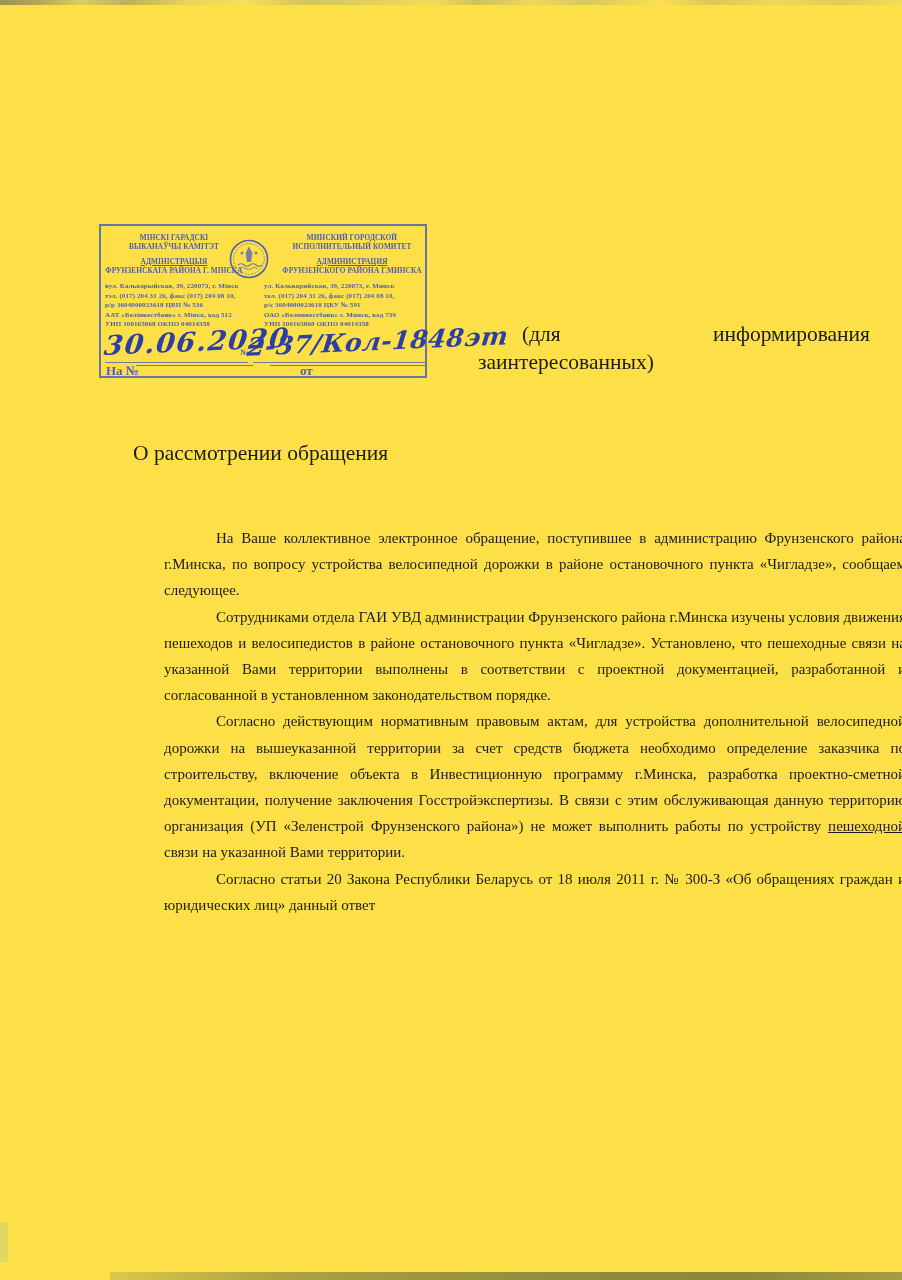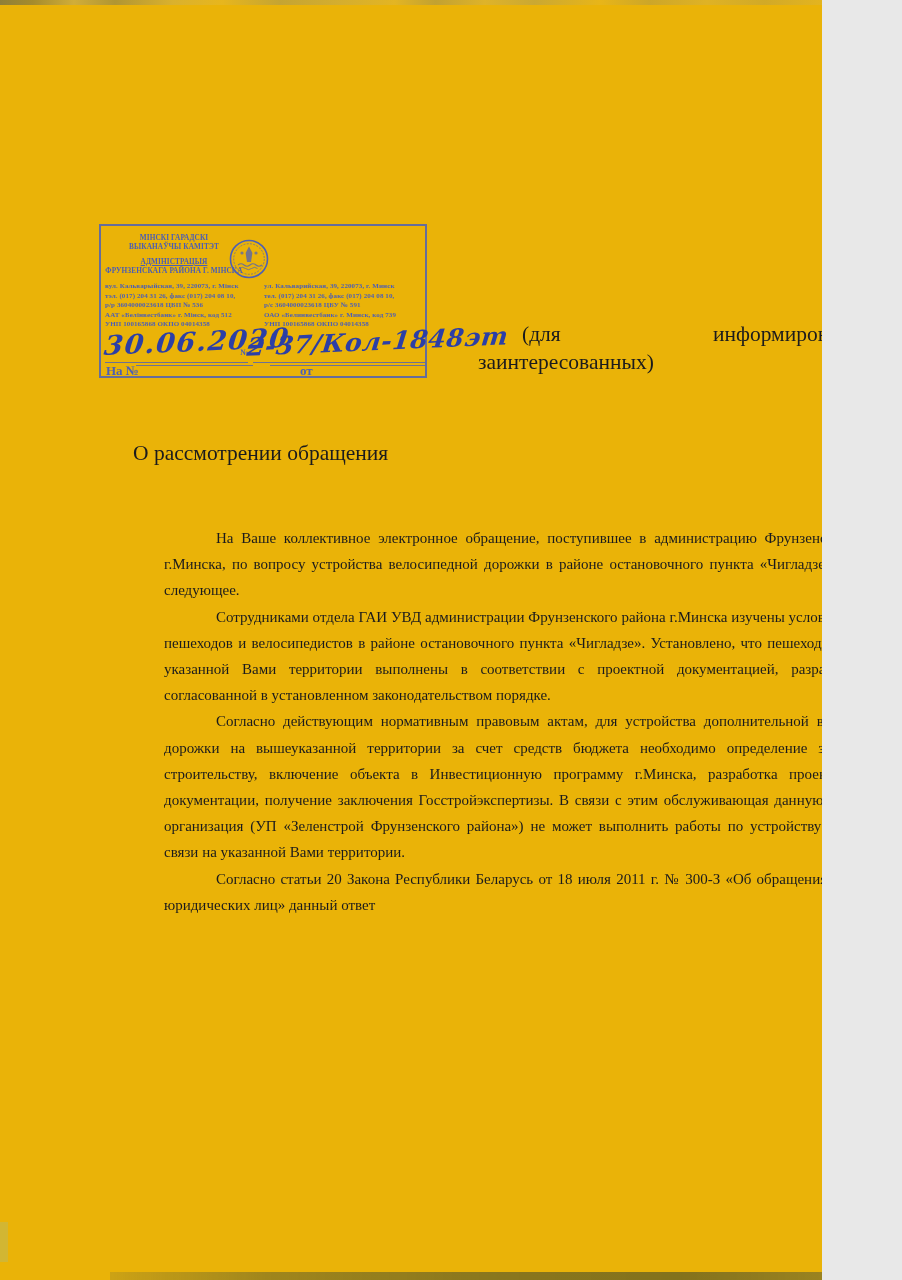--- a/index.html
+++ b/index.html
@@ -1,19 +1,19 @@
 <!DOCTYPE html>
 <html><head>
 <meta charset="utf-8">
 <style>
   html,body{margin:0;padding:0;background:#e8e8e8;}
   .page{
     position:relative;
-    width:822px;height:1280px;
-    background:#eab308;
+    width:902px;height:1280px;
+    background:#fde047;
     overflow:hidden;
     font-family:"Liberation Serif", serif;
     color:#1b1b1d;
   }
   
   .edge-top{
     position:absolute;top:0;left:0;right:0;height:5px;
     background:linear-gradient(90deg,
       rgba(70,85,95,.55) 0%, rgba(70,85,95,.42) 4%, rgba(150,160,170,.30) 9%,
       rgba(90,105,115,.40) 14%, rgba(160,170,180,.22) 21%, rgba(205,210,215,.10) 27%,
@@ -111,20 +111,26 @@
         <circle cx="20" cy="20" r="18.5" fill="none" stroke="#4c5fb6" stroke-width="1.6"></circle>
         <circle cx="20" cy="20" r="15.3" fill="none" stroke="#4c5fb6" stroke-width="0.8" stroke-dasharray="2 1.3" opacity=".8"></circle>
         <path d="M20 7.5 l3.4 6.5 -1.4 9 h-4 l-1.4 -9 z" fill="#4c5fb6" opacity=".75"></path>
         <circle cx="13" cy="14" r="1.6" fill="#4c5fb6" opacity=".7"></circle>
         <circle cx="27" cy="14" r="1.6" fill="#4c5fb6" opacity=".7"></circle>
         <path d="M9 26 q3 -2.6 6 0 t6 0 t6 0 t6 0" fill="none" stroke="#4c5fb6" stroke-width="1.1" opacity=".8"></path>
         <path d="M10.5 29.5 q3 -2.4 6 0 t6 0 t6 0" fill="none" stroke="#4c5fb6" stroke-width="1" opacity=".7"></path>
       </svg>
     </div>
 
+    <div class="org org-right">
+      <div>МИНСКИЙ ГОРОДСКОЙ</div>
+      <div>ИСПОЛНИТЕЛЬНЫЙ КОМИТЕТ</div>
+      <div class="gap">АДМИНИСТРАЦИЯ</div>
+      <div>ФРУНЗЕНСКОГО РАЙОНА Г.МИНСКА</div>
+    </div>
 
     <div class="addr addr-left">
       <div>вул. Кальварыйская, 39, 220073, г. Мінск</div>
       <div>тэл. (017) 204 31 26, факс (017) 204 08 10,</div>
       <div>р/р 3604000023618 ЦБП № 536</div>
       <div>ААТ «Белінвестбанк» г. Мінск, код 512</div>
       <div>УНП 100165868 ОКПО 04014358</div>
     </div>
 
     <div class="addr addr-right">

